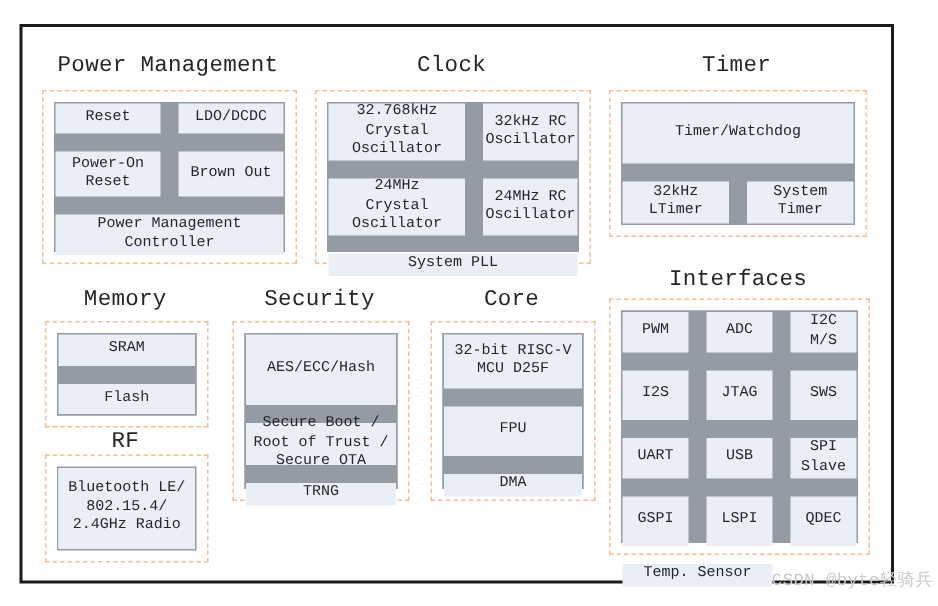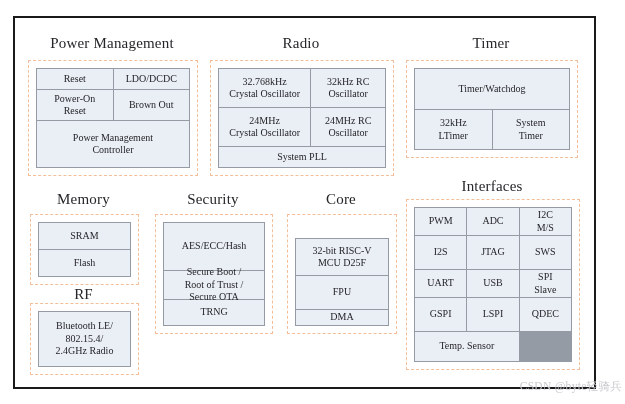--- a/index.html
+++ b/index.html
@@ -1,45 +1,45 @@
 <!DOCTYPE html>
 <html><head>
 <meta charset="utf-8">
 <style>
   html,body { margin:0; padding:0; background:#ffffff; }
   .canvas {
     position:relative; width:625px; height:404px; background:#ffffff;
-    font-family:Liberation Serif, serif; overflow:hidden;border-radius:11px;
+    font-family:Liberation Mono, monospace; overflow:hidden;border-radius:11px;
   }
   .frame {
     position:absolute; left:13px; top:16px; width:579px; height:369px;
     border:2px solid #1a1a1a; background:#ffffff;
   }
   .sec-title {
     position:absolute; text-align:center; font-size:15px; color:#26262a;
     letter-spacing:0.2px; line-height:15px; white-space:nowrap;
   }
   .dashed {
     position:absolute; border:1px dashed #f4bf98; background:transparent;
   }
   .grid {
     position:absolute; left:7px; top:7px; right:7px; bottom:7px;
-    display:grid; gap:1px; background:#959ba4; border:1px solid #959ba4;
+    display:grid; gap:12px; background:#959ba4; border:1px solid #959ba4;
   }
   .cell {
     background:#eaeef5; color:#26262a; font-size:10px; line-height:12.5px;
     display:flex; align-items:center; justify-content:center;
     text-align:center; white-space:pre-line; padding:1px;
   }
   .pm-grid   { grid-template-columns:1fr 1fr; grid-template-rows:20px 30px 1fr; }
   .clk-grid  { grid-template-columns:55% 1fr; grid-template-rows:38px 38px 1fr; }
   .tmr-grid  { grid-template-columns:1fr 1fr; grid-template-rows:40px 1fr; }
   .mem-grid  { grid-template-columns:1fr;     grid-template-rows:1fr 1fr; }
   .sec-grid  { grid-template-columns:1fr;     grid-template-rows:47px 28px 1fr; }
-  .core-grid { grid-template-columns:1fr;     grid-template-rows:36px 33px 1fr;margin-top:16px; }
+  .core-grid { grid-template-columns:1fr;     grid-template-rows:36px 33px 1fr; }
   .if-grid   { grid-template-columns:1fr 1fr 1fr; grid-template-rows:27px 33px 27px 33px 1fr; }
   .rf-grid   { grid-template-columns:1fr;     grid-template-rows:1fr; }
   .span2 { grid-column:span 2; }
   .watermark {
     position:absolute; right:3px; top:379px; color:#cacace; font-size:11.5px;
     letter-spacing:0.3px; z-index:5;
   }
 </style>
 </head>
 <body>
@@ -53,21 +53,21 @@
       <div class="cell">Reset</div>
       <div class="cell">LDO/DCDC</div>
       <div class="cell">Power-On
 Reset</div>
       <div class="cell">Brown Out</div>
       <div class="cell span2">Power Management
 Controller</div>
     </div>
   </div>
 
-  <div class="sec-title" style="left:210px;top:36px;width:182px">Radio</div>
+  <div class="sec-title" style="left:210px;top:36px;width:182px">Clock</div>
   <div class="dashed" style="left:210px;top:60px;width:182px;height:114px">
     <div class="grid clk-grid">
       <div class="cell">32.768kHz
 Crystal Oscillator</div>
       <div class="cell">32kHz RC
 Oscillator</div>
       <div class="cell">24MHz
 Crystal Oscillator</div>
       <div class="cell">24MHz RC
 Oscillator</div>

